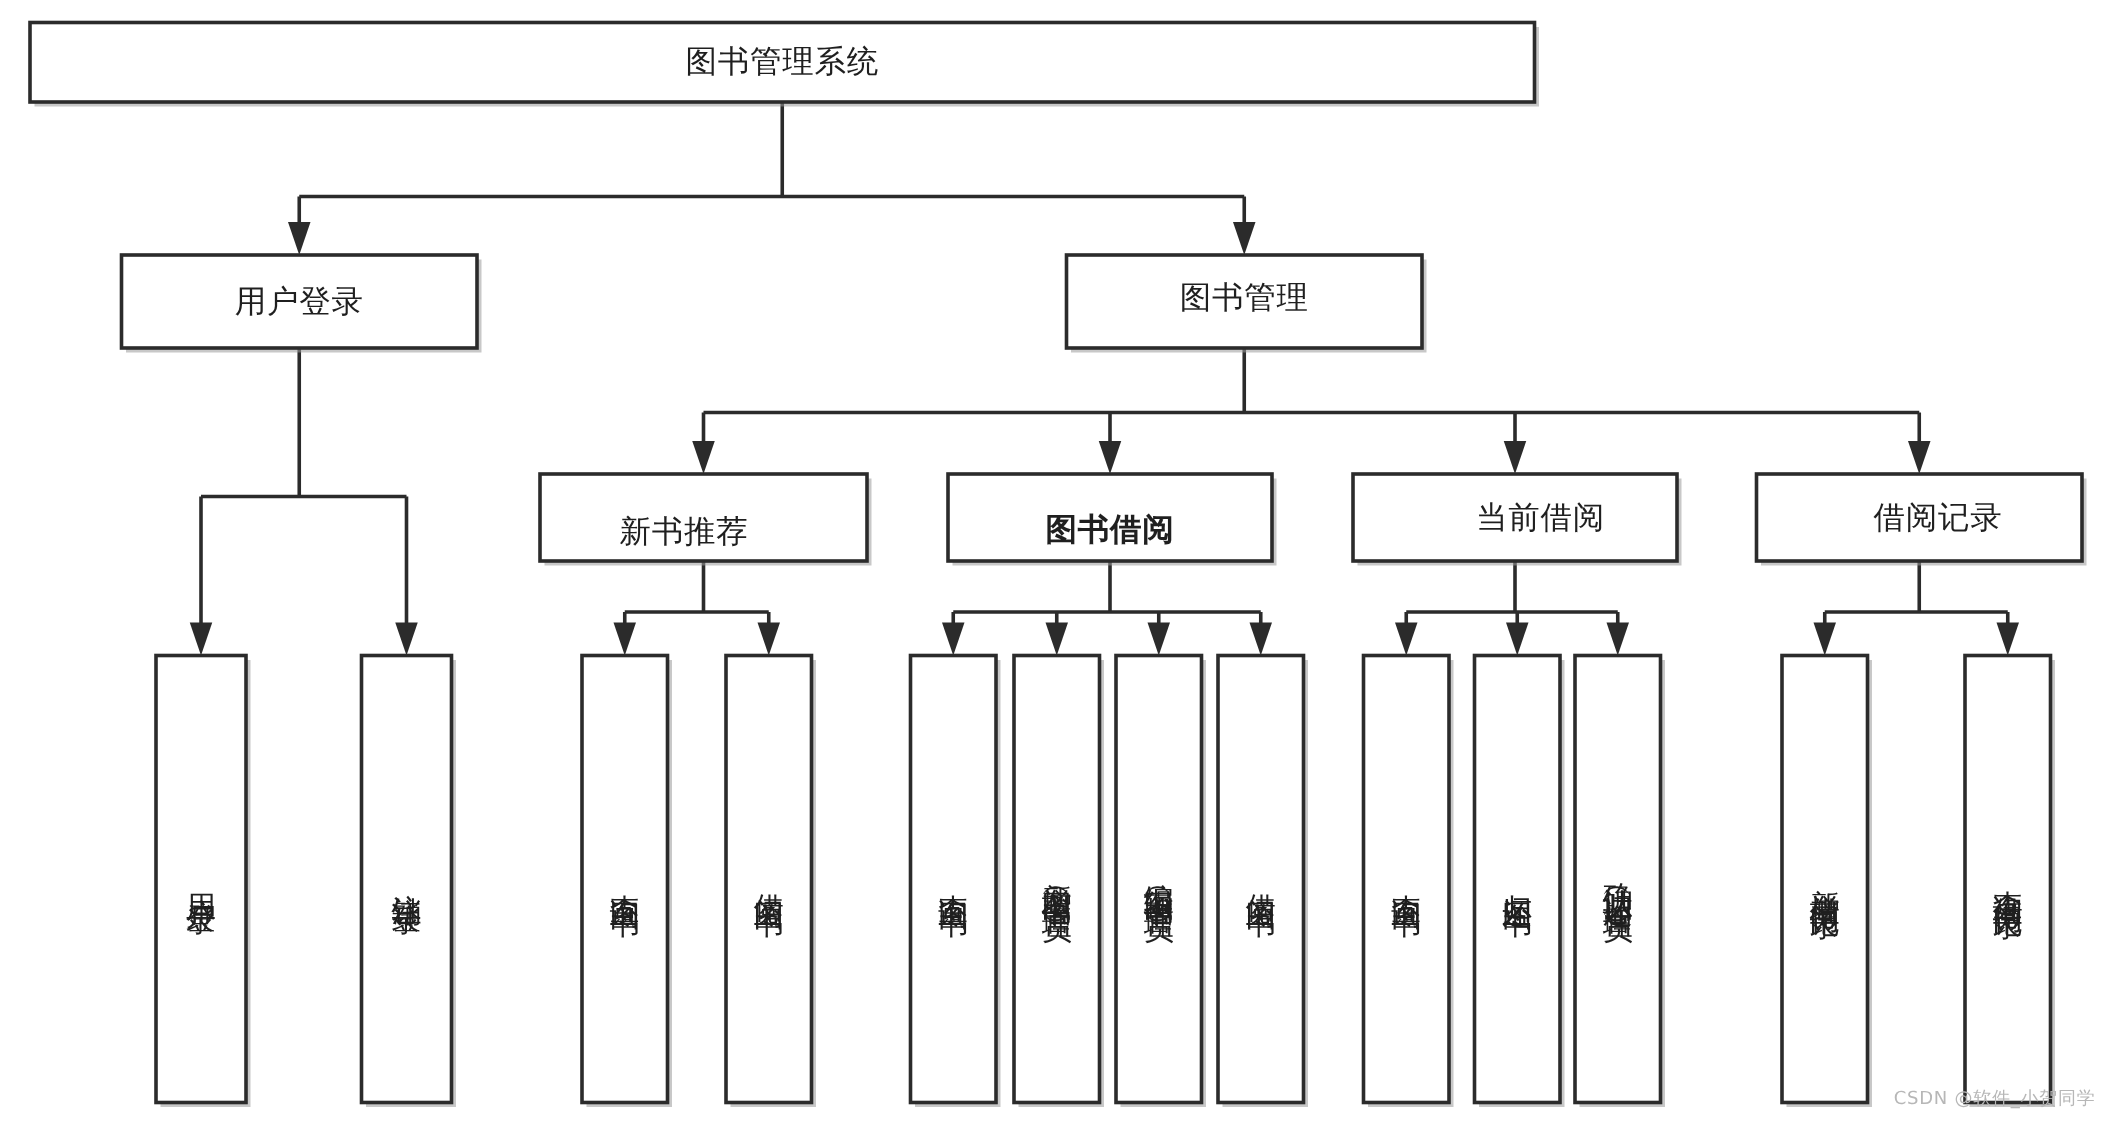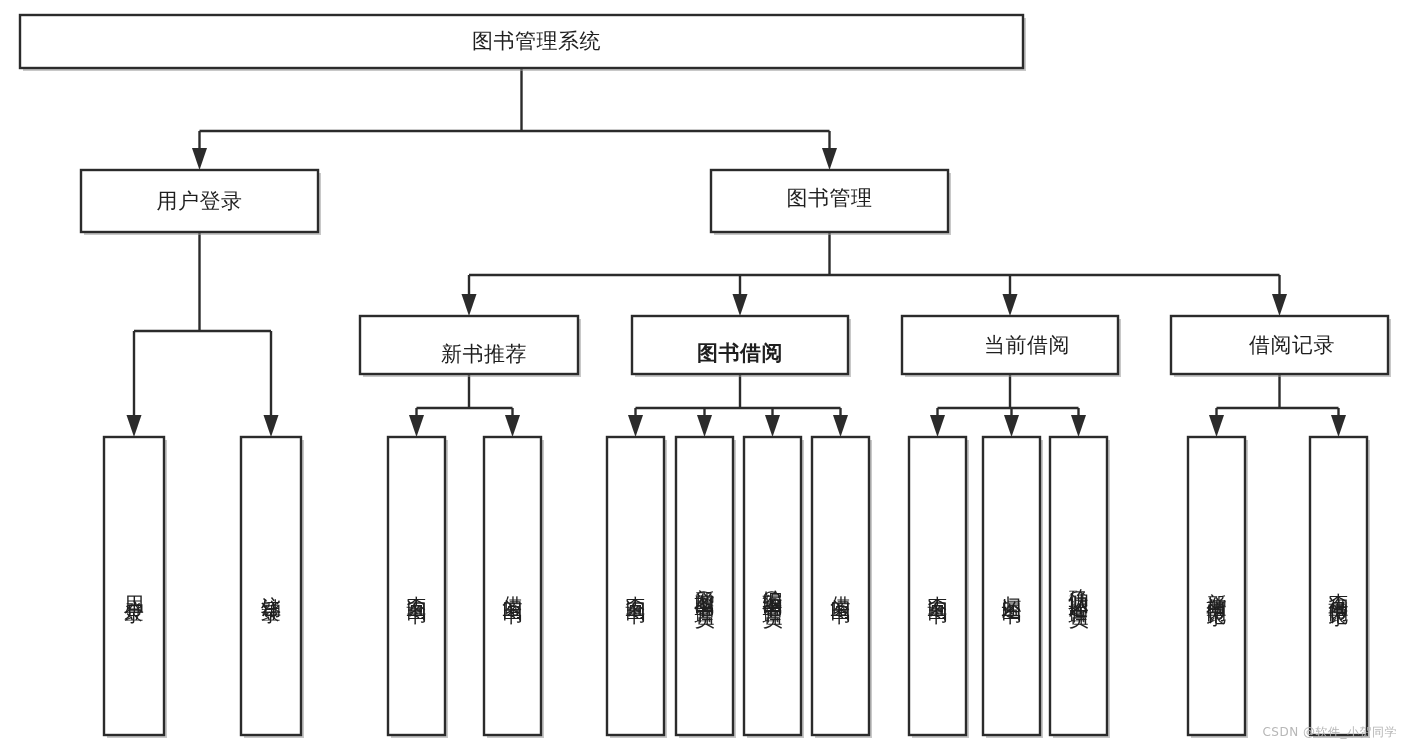--- a/index.html
+++ b/index.html
@@ -174,24 +174,24 @@
         <rect class="node-shadow" x="1053" y="440" width="57" height="298"></rect>
         <rect class="node-rect" x="1050" y="437" width="57" height="298"></rect>
         <rect class="node-shadow" x="1191" y="440" width="57" height="298"></rect>
         <rect class="node-rect" x="1188" y="437" width="57" height="298"></rect>
         <rect class="node-shadow" x="1313" y="440" width="57" height="298"></rect>
         <rect class="node-rect" x="1310" y="437" width="57" height="298"></rect>
       </g>
   </svg>
 
   <div id="labels-layer">
-      <div class="node-label" style="left: 20px; top: 15px; width: 1003px; height: 53px; padding-left: 15px;">图书管理系统</div>
+      <div class="node-label" style="left: 20px; top: 15px; width: 1003px; height: 53px;">图书管理系统</div>
       <div class="node-label" style="left: 81px; top: 170px; width: 237px; height: 62px;">用户登录</div>
       <div class="node-label" style="left: 711px; top: 170px; width: 237px; height: 57px;">图书管理</div>
-      <div class="node-label" style="left: 375px; top: 316px; width: 218px; height: 76px;">新书推荐</div>
+      <div class="node-label" style="left: 347px; top: 316px; width: 218px; height: 76px;">新书推荐</div>
       <div class="node-label" style="left: 632px; top: 316px; width: 216px; height: 75px; font-weight: bold;">图书借阅</div>
       <div class="node-label" style="left: 902px; top: 316px; width: 216px; height: 58px; margin-left: 17px;">当前借阅</div>
       <div class="node-label" style="left: 1205px; top: 316px; width: 174px; height: 58px; font-family: Liberation Serif, serif;">借阅记录</div>
       <div class="node-label vertical" style="left: 104px; top: 437px; width: 60px; height: 298px;">用户登录</div>
       <div class="node-label vertical" style="left: 241px; top: 437px; width: 60px; height: 298px;">注销登录</div>
       <div class="node-label vertical" style="left: 388px; top: 437px; width: 57px; height: 298px;">查询图书</div>
       <div class="node-label vertical" style="left: 484px; top: 437px; width: 57px; height: 298px;">借阅图书</div>
       <div class="node-label vertical" style="left: 607px; top: 437px; width: 57px; height: 298px;">查询图书</div>
       <div class="node-label vertical" style="left: 676px; top: 437px; width: 57px; height: 298px;">新增图书（管理员）</div>
       <div class="node-label vertical" style="left: 744px; top: 437px; width: 57px; height: 298px;">编辑图书（管理员）</div>

